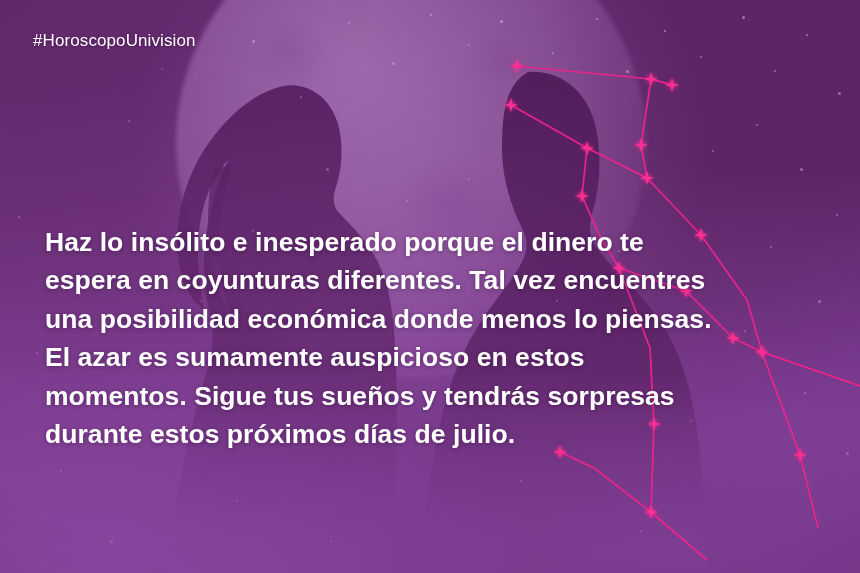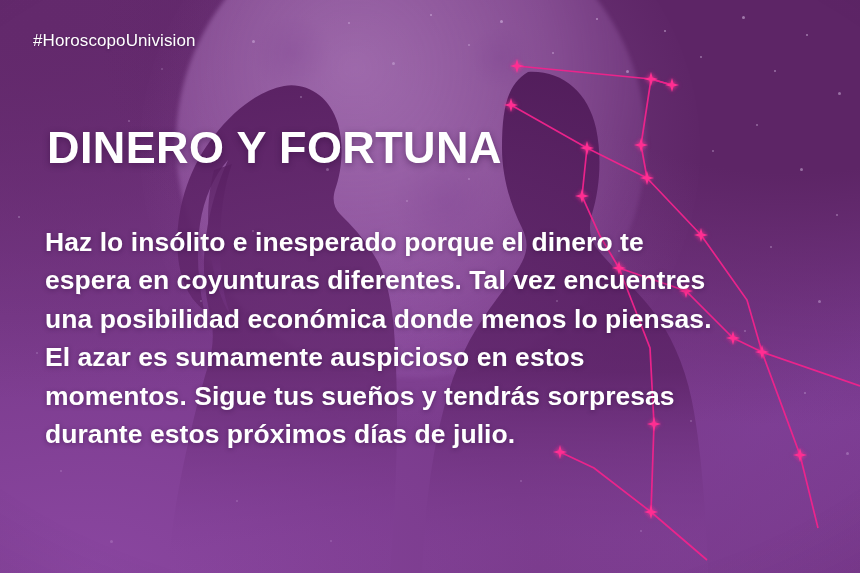--- a/index.html
+++ b/index.html
@@ -260,21 +260,20 @@
         <use href="#star4" x="0" y="0" transform="translate(800,455)"></use>
       </g>
     </svg>
   </div>
 
   <div class="vignette"></div>
 
   <div class="content">
     <div class="hashtag">#HoroscopoUnivision</div>
 
-    <h1 class="title">DINERO Y FORTUNA</h1>
 
     <p class="body-copy">Haz lo insólito e inesperado porque el dinero te
 espera en coyunturas diferentes. Tal vez encuentres
 una posibilidad económica donde menos lo piensas.
 El azar es sumamente auspicioso en estos
 momentos. Sigue tus sueños y tendrás sorpresas
 durante estos próximos días de julio.</p>
   </div>
 
 </div>

